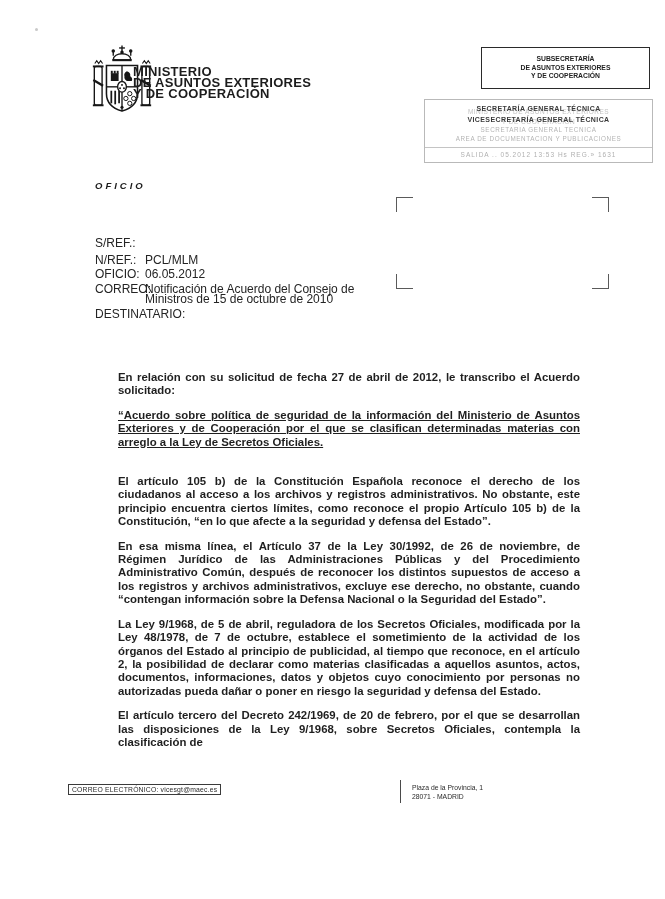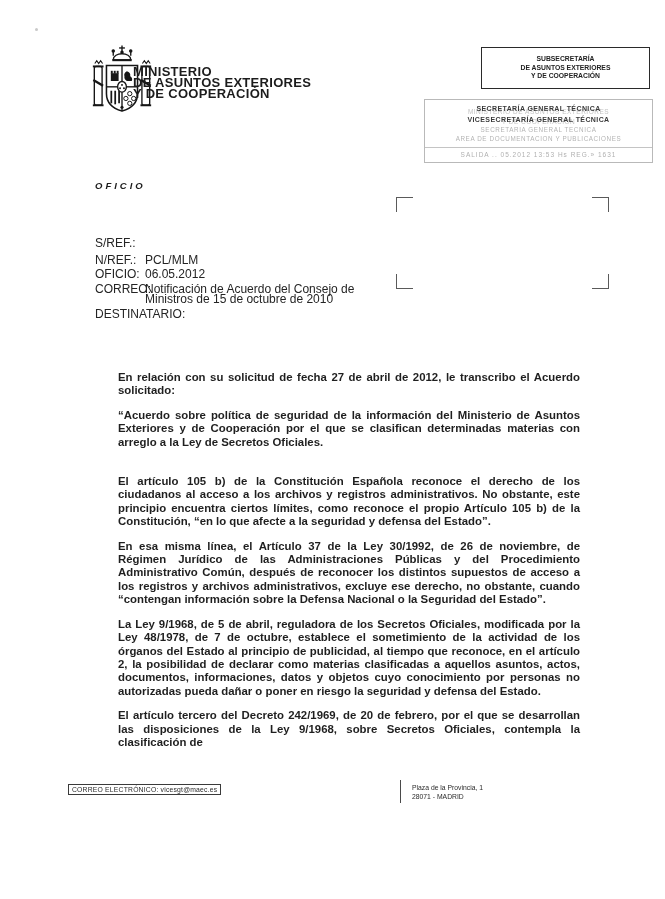--- a/index.html
+++ b/index.html
@@ -55,21 +55,21 @@
   .c-tl{left:396px;top:197px;border-left:1px solid #5a5a5a;border-top:1px solid #5a5a5a;}
   .c-tr{left:592px;top:197px;border-right:1px solid #5a5a5a;border-top:1px solid #5a5a5a;}
   .c-bl{left:396px;top:274px;border-left:1px solid #5a5a5a;border-bottom:1px solid #5a5a5a;}
   .c-br{left:592px;top:274px;border-right:1px solid #5a5a5a;border-bottom:1px solid #5a5a5a;}
   
   .body{
     position:absolute;left:118px;top:371px;width:462px;
     font-size:11.4px;line-height:13.4px;text-align:justify;color:#1f1f1f;
   }
   .body p{margin:0 0 11px 0;font-weight:bold;}
-  .body p.bold{font-weight:bold;margin-bottom:26px;}
+  .body p.bold{font-weight:bold;margin-bottom:26px;text-decoration:underline;}
   
   .footer-email{
     position:absolute;left:68px;top:784px;
     border:1px solid #3a3a3a;padding:1px 3px;
     font-size:6.8px;color:#2a2a2a;letter-spacing:.2px;
   }
   .footer-divider{position:absolute;left:400px;top:780px;width:1px;height:23px;background:#4a4a4a;}
   .footer-address{position:absolute;left:412px;top:783px;font-size:6.8px;line-height:9px;color:#2a2a2a;}
   
   .speck{position:absolute;left:35px;top:28px;width:3px;height:3px;background:#c9c9c9;border-radius:50%;}

